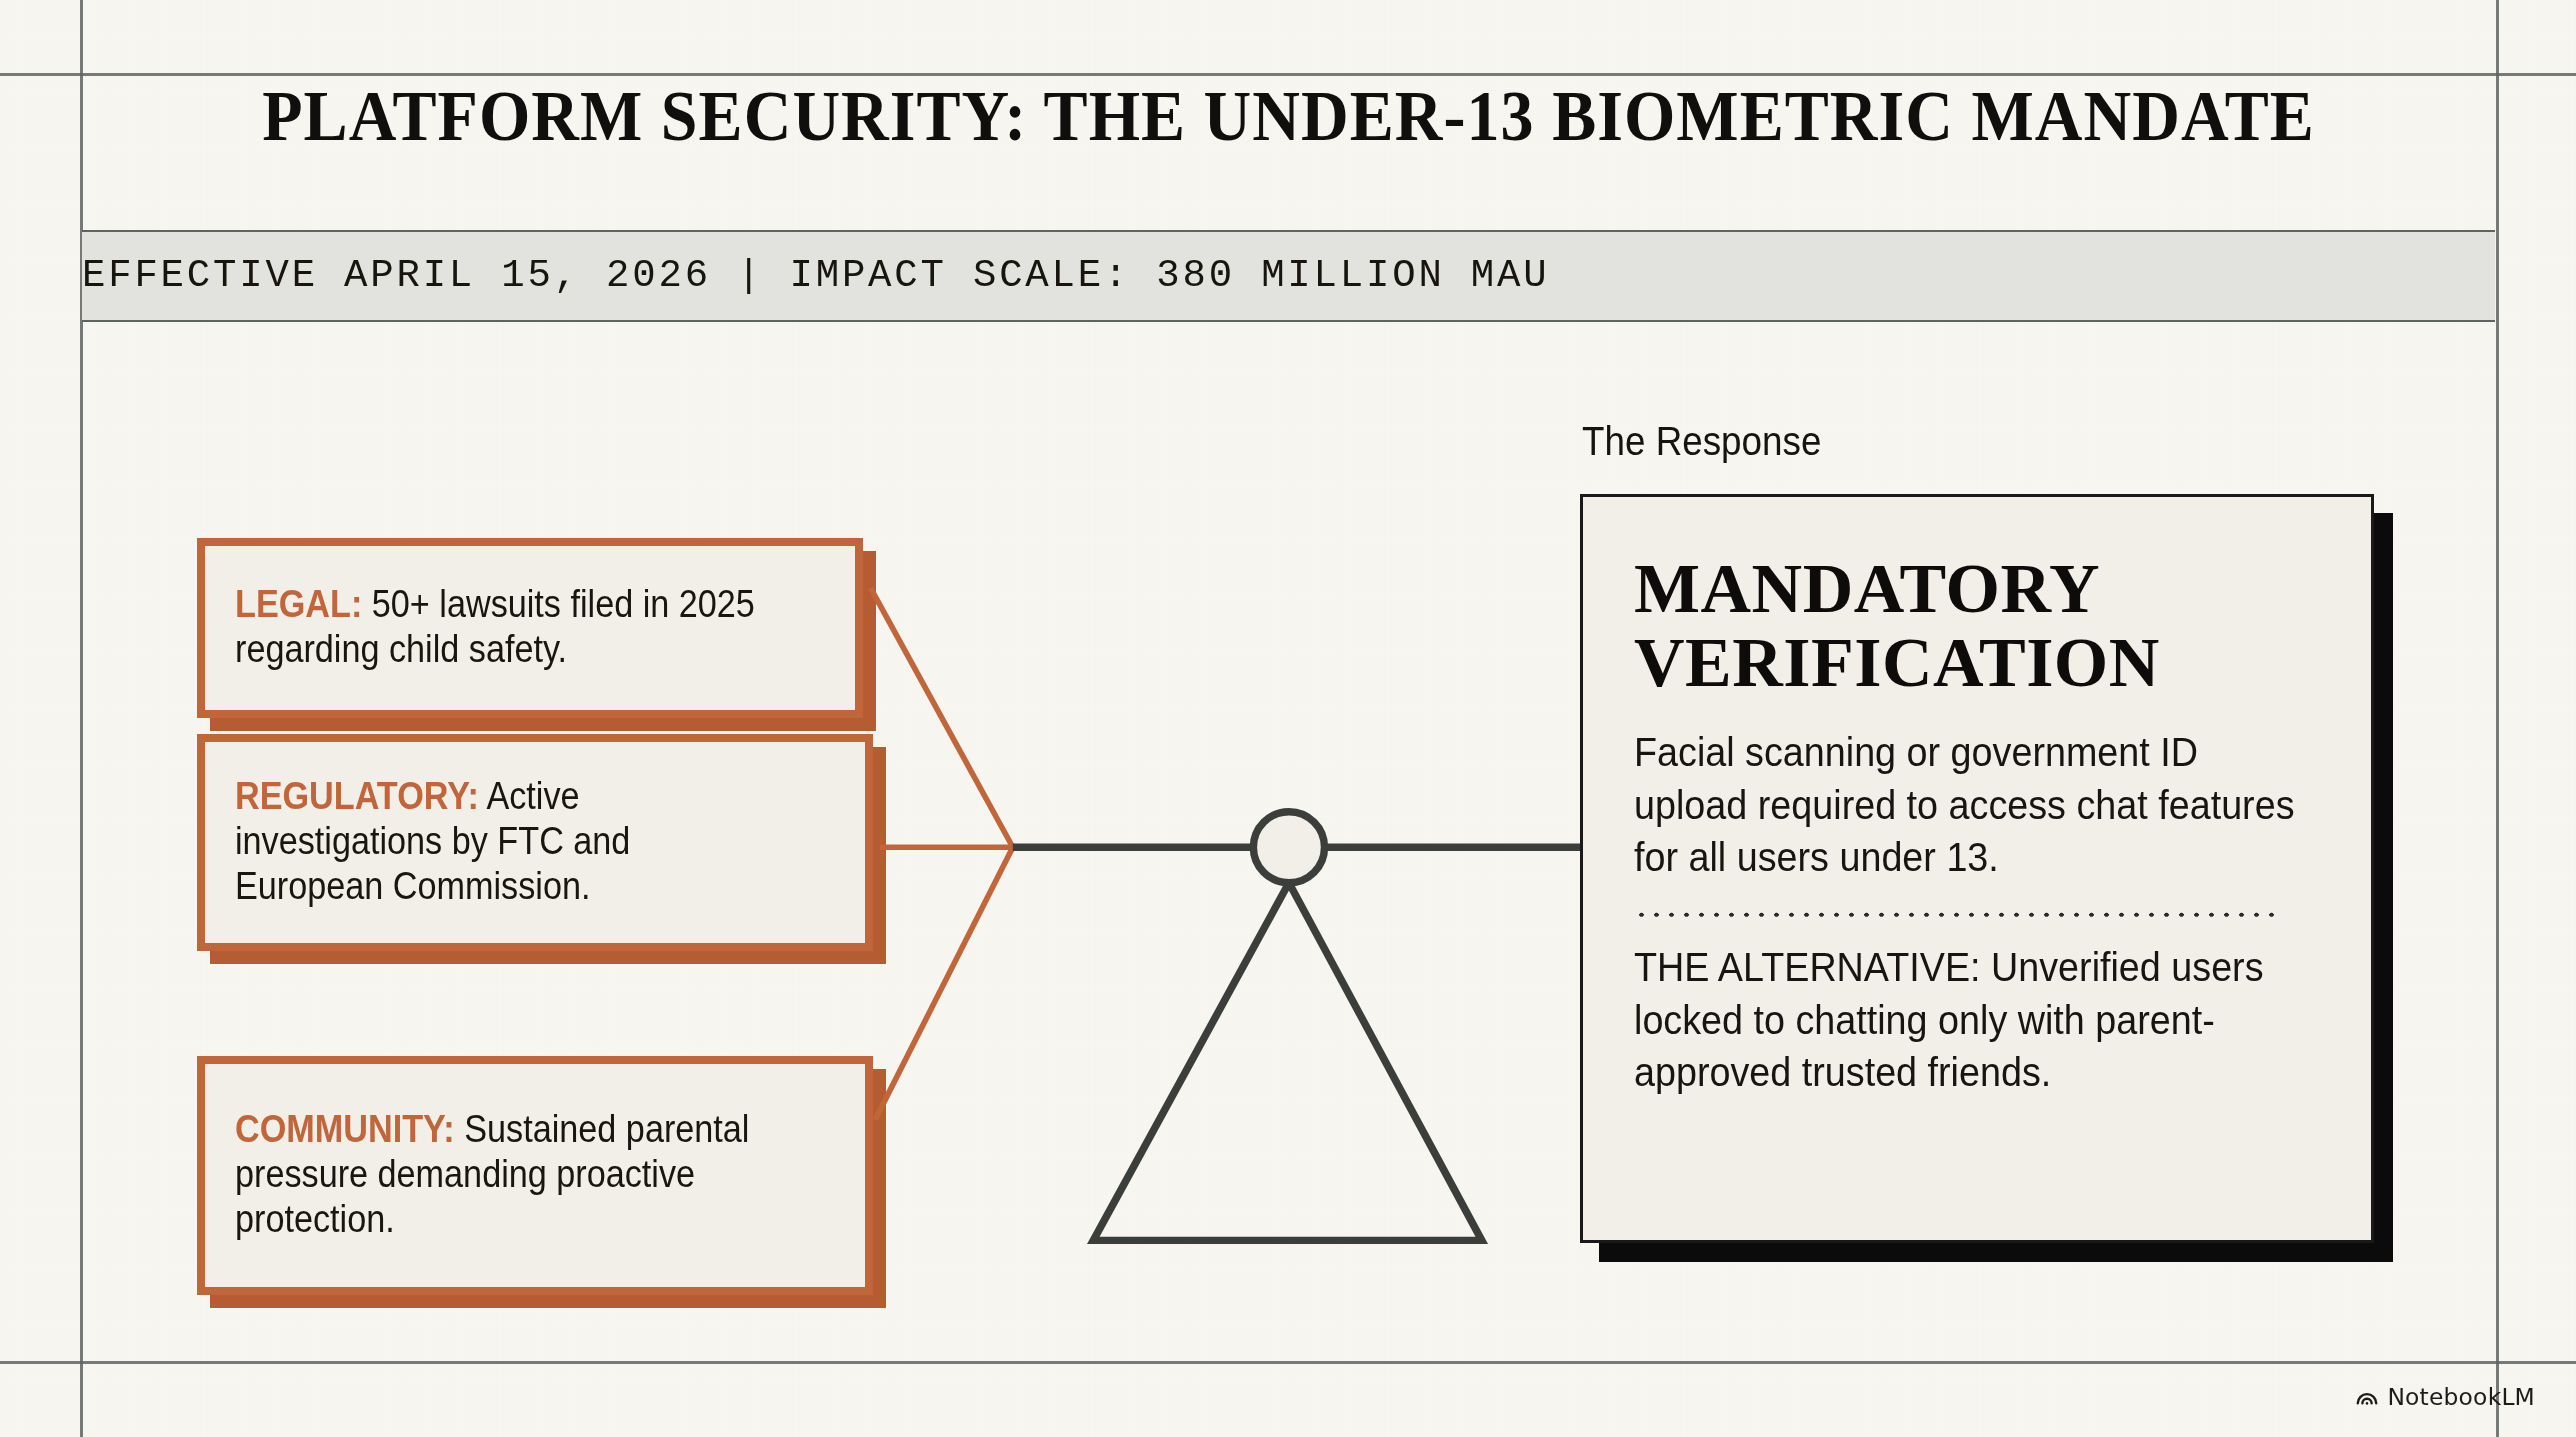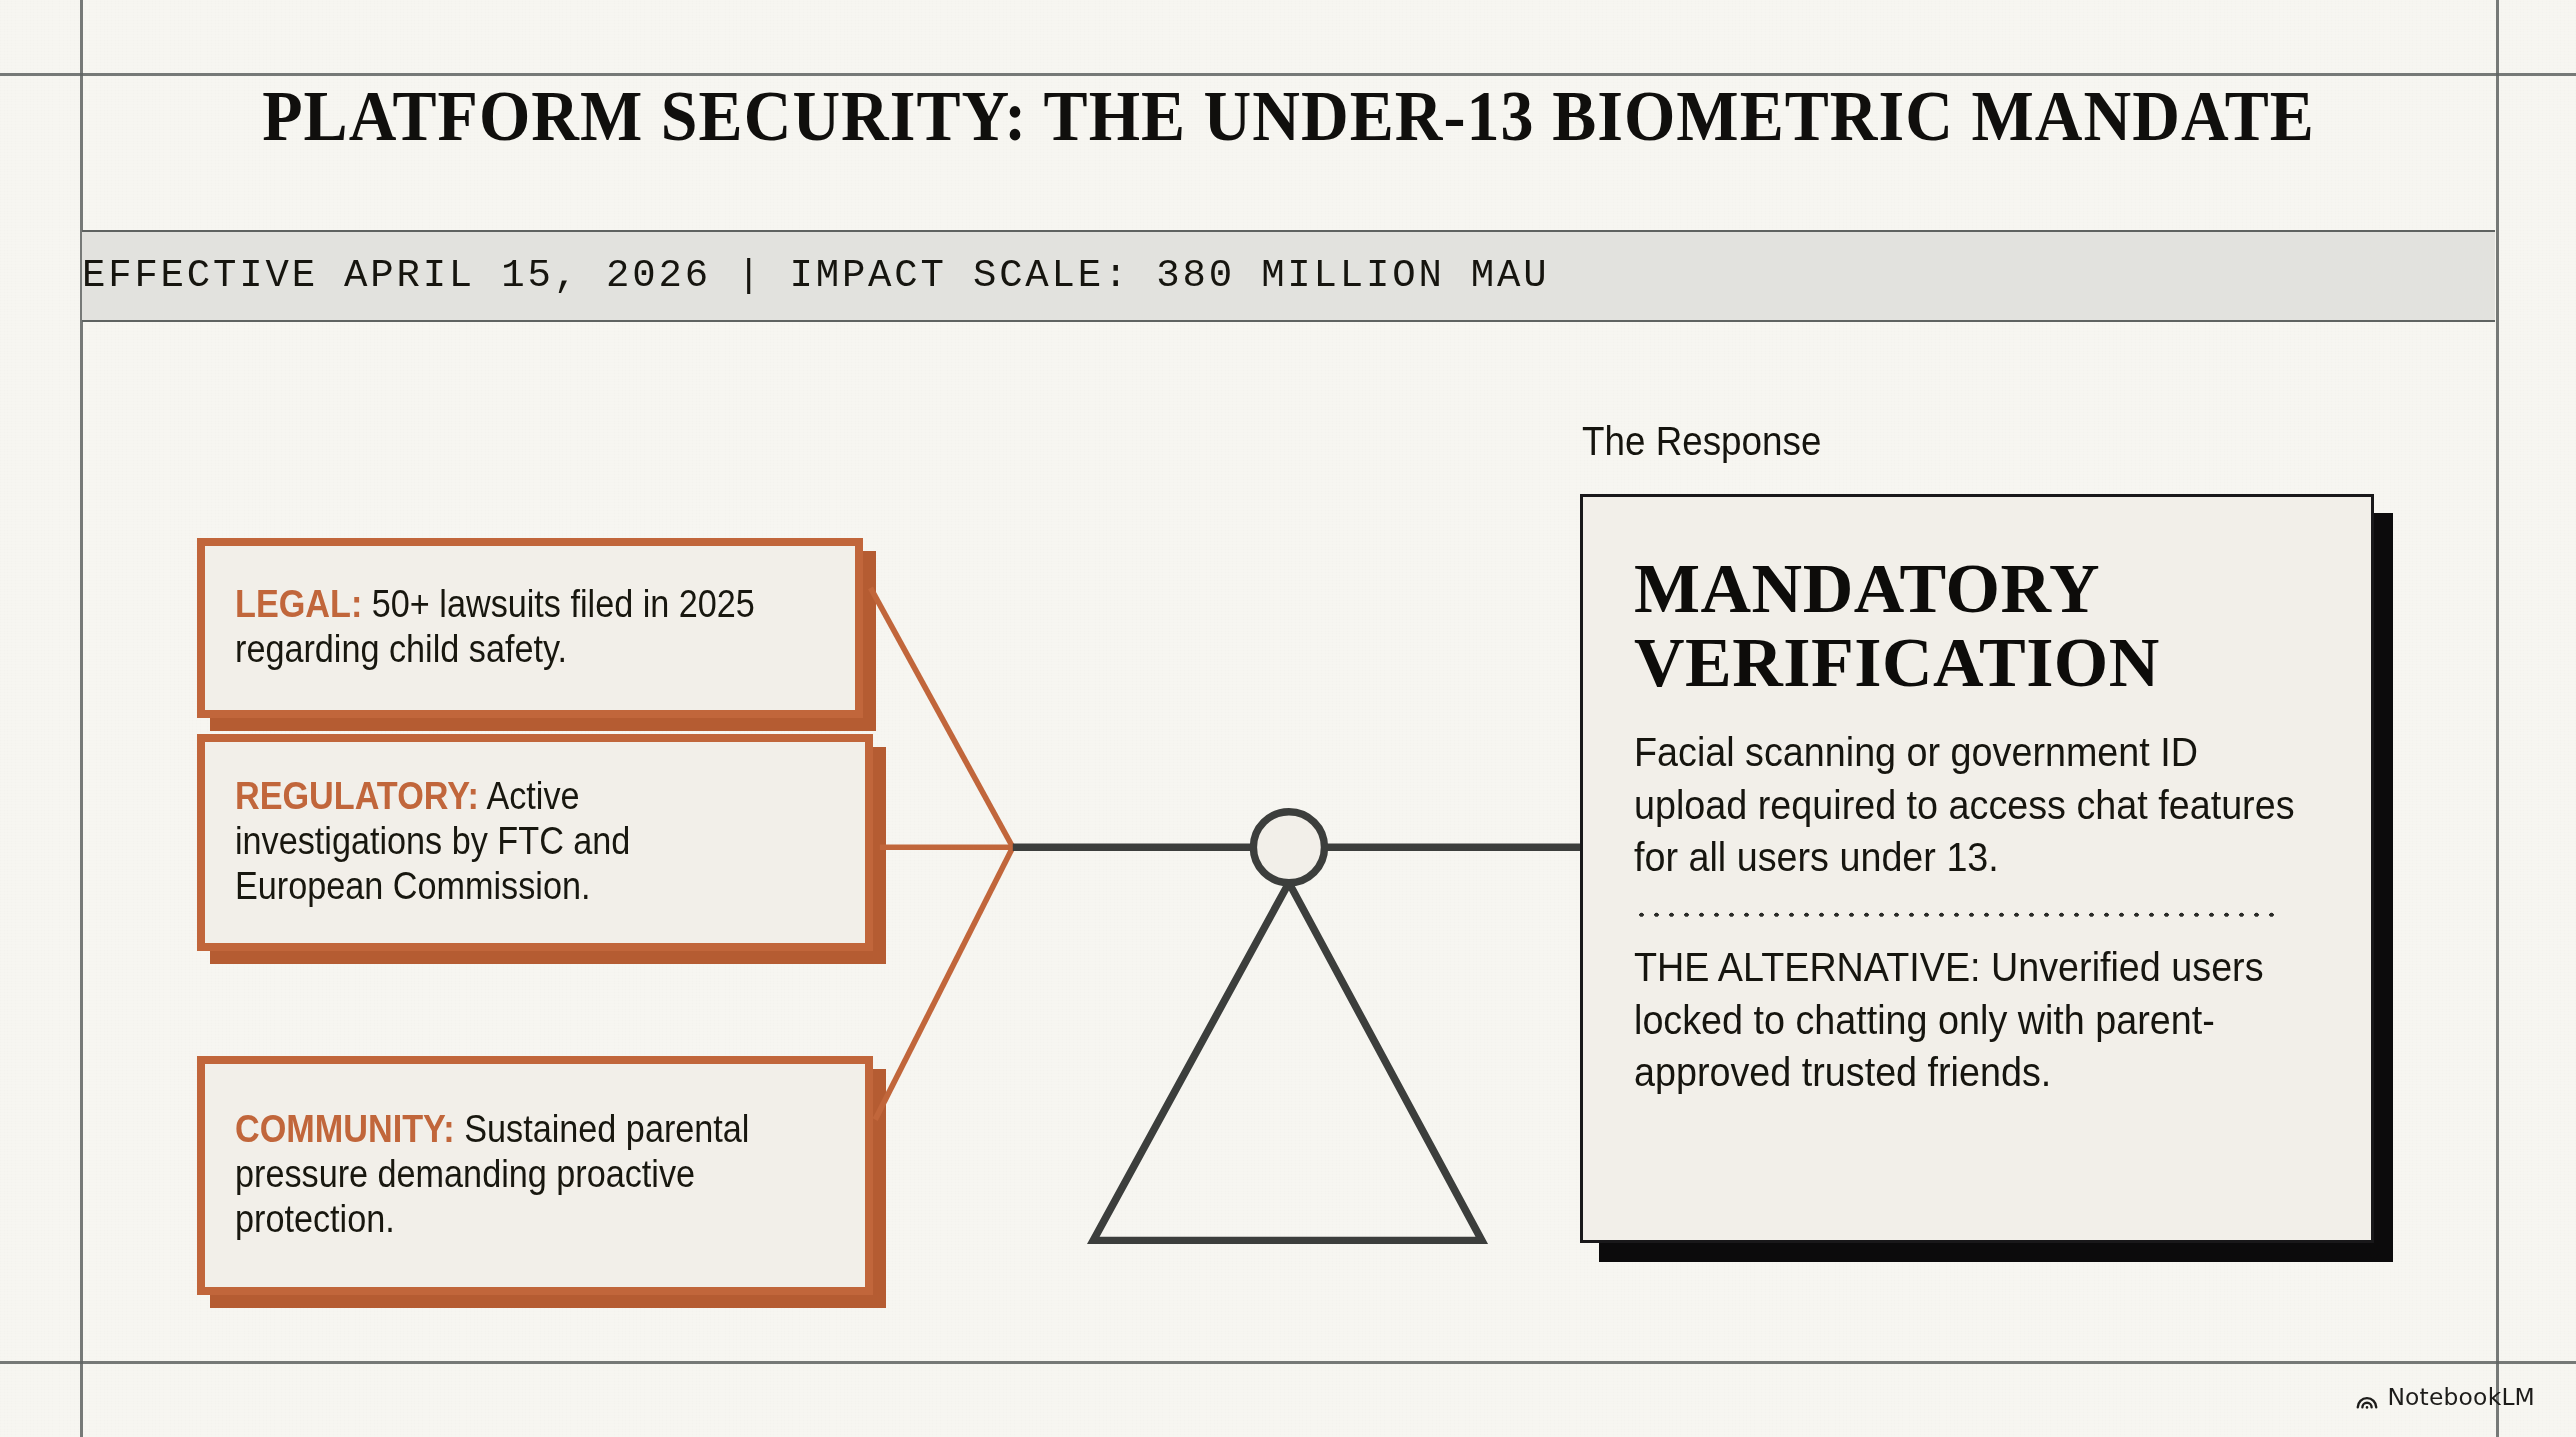--- a/index.html
+++ b/index.html
@@ -201,21 +201,21 @@
     transform-origin: left top;
     width: 108%;
   }
 
   
   #brand {
     position: absolute;
     left: 2355px;
     top: 1383px;
     display: flex;
-    align-items: flex-end;
+    align-items: flex-start;
     gap: 8.4px;
   }
   #brand-label {
     font-family: "DejaVu Sans", sans-serif;
     font-size: 23.4px;
     color: #1d1c1a;
     letter-spacing: 0.2px;
   }
   #brand-icon { display: block; }
 </style>

